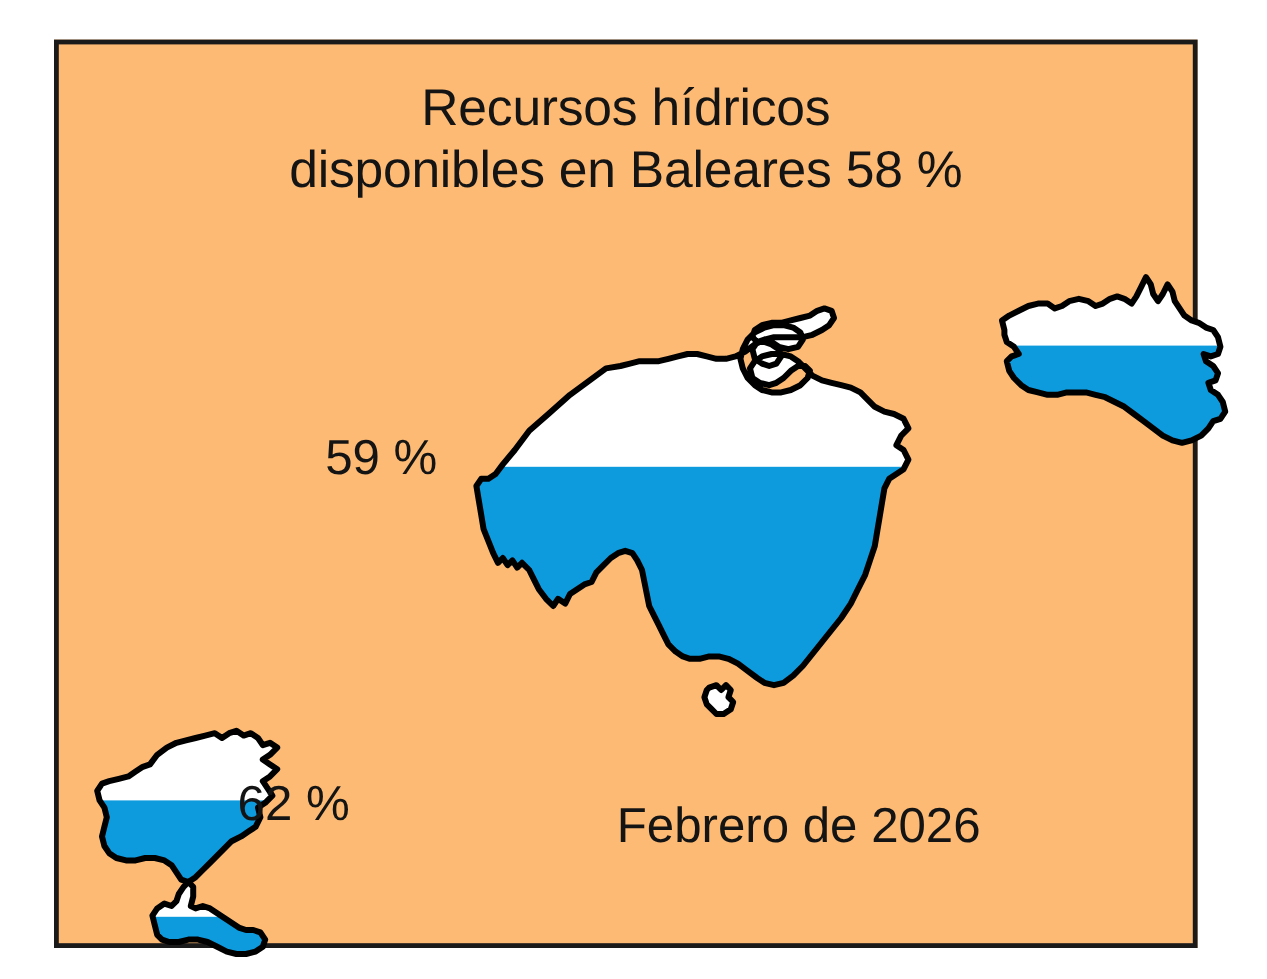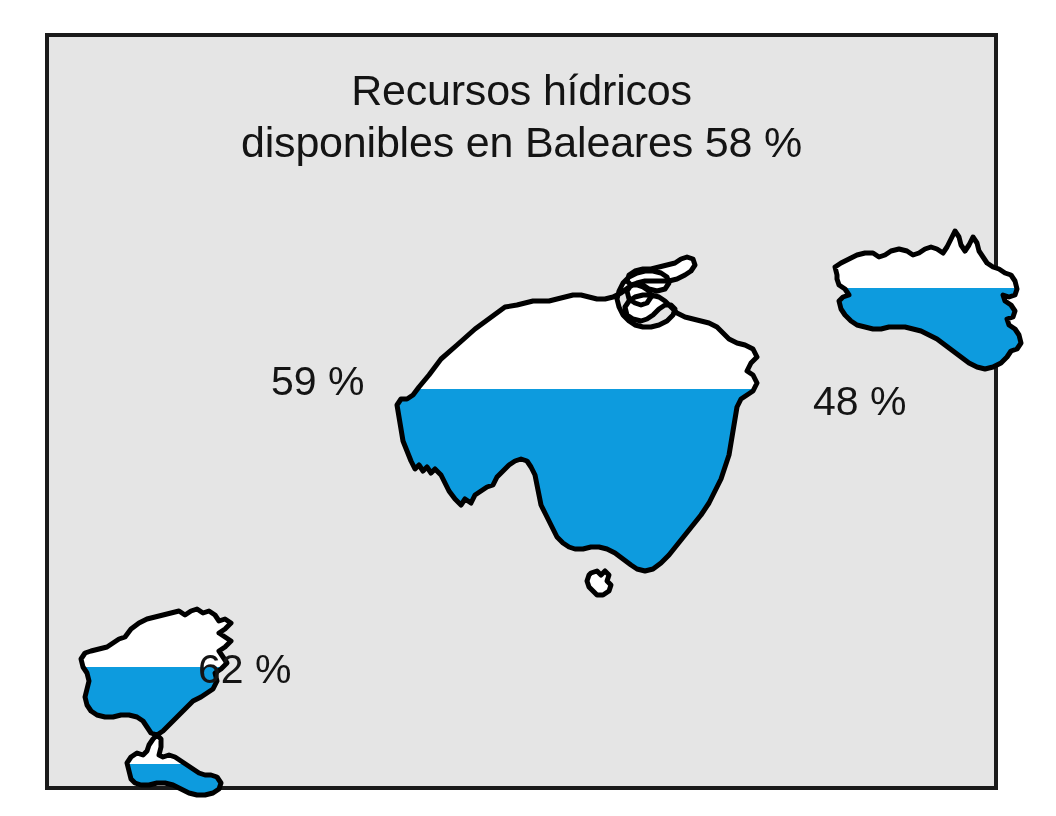--- a/index.html
+++ b/index.html
@@ -16,21 +16,21 @@
     font-family: "Liberation Sans", sans-serif;
   }
   #frame {
     position: absolute;
     left: 45px;
     top: 33px;
     width: 953px;
     height: 757px;
     border: 4px solid #1a1a1a;
     box-sizing: border-box;
-    background: #e5e5e5;
+    background: #fdba74;
   }
   .title {
     position: absolute;
     left: 0;
     top: 28px;
     width: 100%;
     text-align: center;
     font-size: 43px;
     line-height: 1.20;
     color: #141414;
@@ -252,18 +252,18 @@
                L110,62 L104,66 L96,68 L88,68 L80,66 L72,62 L64,58
                L56,56 L48,56 L40,58 L32,58 L26,56 L22,52 Z" fill="none" stroke="#000000" stroke-width="5" stroke-linejoin="round"></path>
     </svg>
 
     <svg class="island-svg" id="svg-cabrera" width="60" height="60" viewBox="0 0 60 60">
       <path d="M22,16 L28,14 L32,18 L36,14 L40,18 L38,24 L42,28 L40,34
                L34,38 L28,38 L24,34 L20,30 L18,24 L20,18 Z" fill="#ffffff" stroke="#000000" stroke-width="5" stroke-linejoin="round"></path>
     </svg>
 
     <div class="pct-label" id="label-mallorca">59 %</div>
-    <div class="pct-label" id="label-menorca">48 %</div>
     <div class="pct-label" id="label-ibiza">62 %</div>
 
+    <div class="caption">Febrero de 2026</div>
 
   </div>
 </div>
 
 </body></html>

